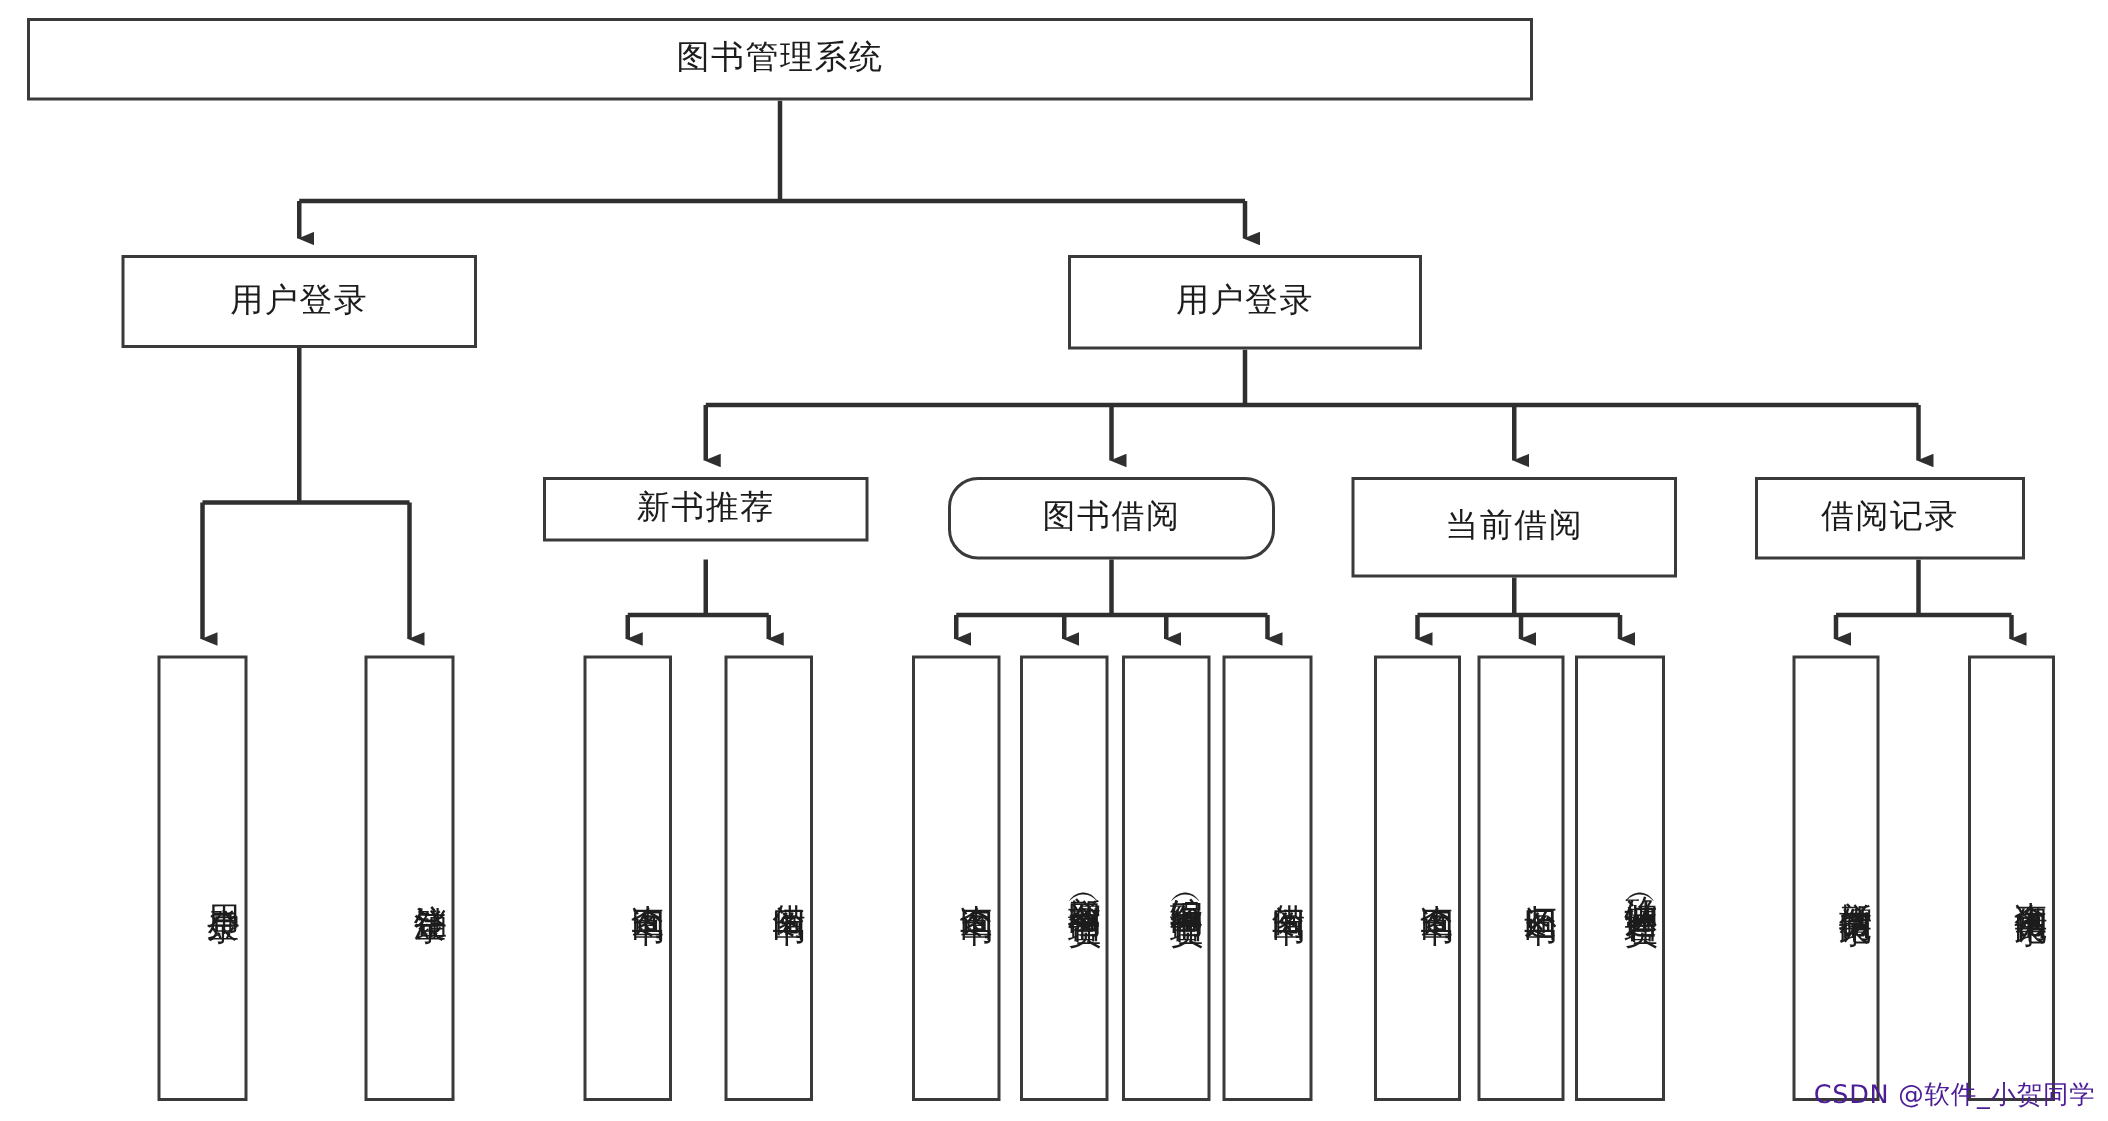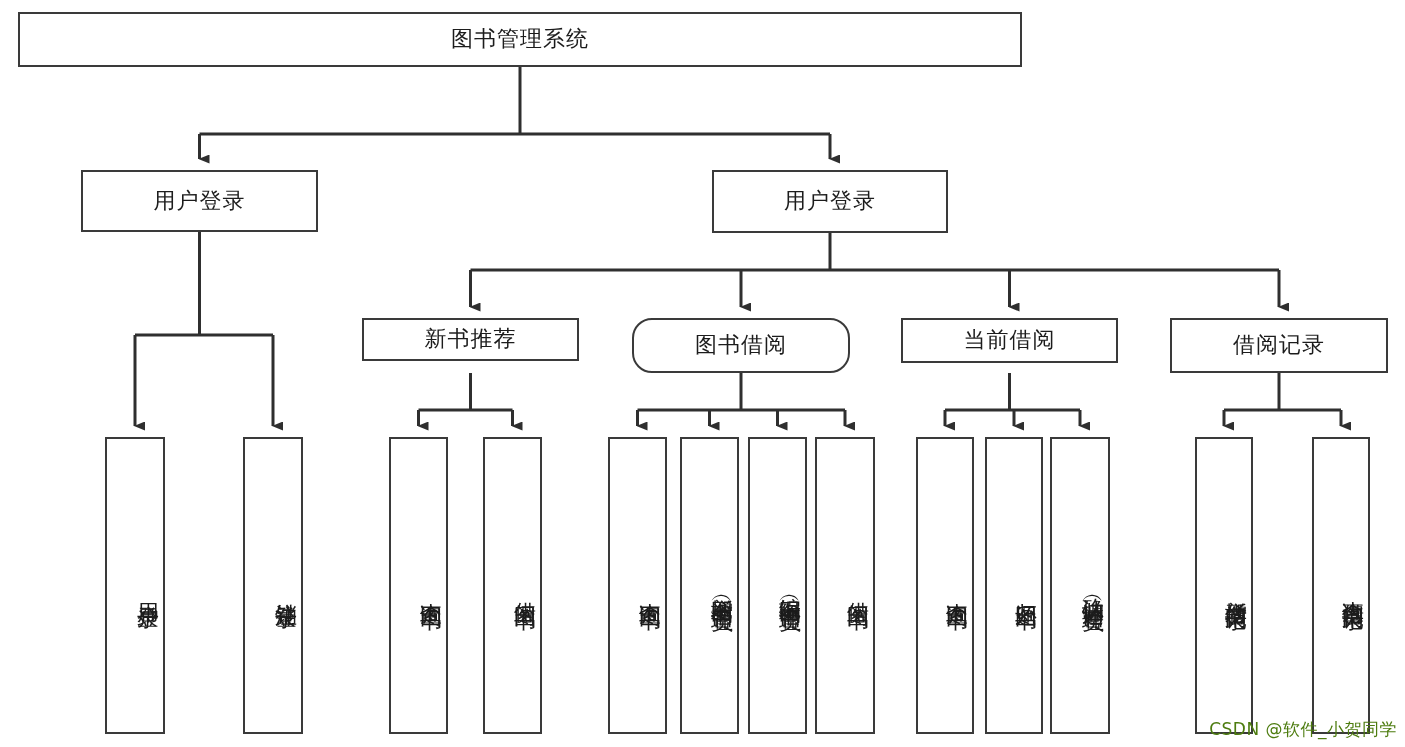--- a/index.html
+++ b/index.html
@@ -57,21 +57,21 @@
     white-space: nowrap;
   }
   .node-label {
     display: block;
   }
   #watermark {
     position: absolute;
     right: 8px;
     bottom: 6px;
     font-size: 17px;
-    color: #4d7c0f;
+    color: #4c1d95;
     letter-spacing: 0.5px;
     white-space: nowrap;
     user-select: none;
   }
 </style>
 </head>
 <body>
 
 <div id="diagram-canvas">
 
@@ -127,24 +127,24 @@
       </div>
       <div class="node horizontal" style="left: 712px; top: 170px; width: 236px; height: 63px;">
         <span class="node-label">用户登录</span>
       </div>
       <div class="node horizontal" style="left: 362px; top: 318px; width: 217px; height: 43px;">
         <span class="node-label">新书推荐</span>
       </div>
       <div class="node horizontal" style="left: 632px; top: 318px; width: 218px; height: 55px; border-radius: 20px;">
         <span class="node-label">图书借阅</span>
       </div>
-      <div class="node horizontal" style="left: 901px; top: 318px; width: 217px; height: 45px; text-align: center;">
+      <div class="node horizontal" style="left: 901px; top: 318px; width: 217px; height: 67px; text-align: center;">
         <span class="node-label">当前借阅</span>
       </div>
-      <div class="node horizontal" style="left: 1170px; top: 318px; width: 218px; height: 55px;">
+      <div class="node horizontal" style="left: 1170px; top: 318px; width: 180px; height: 55px;">
         <span class="node-label">借阅记录</span>
       </div>
       <div class="node vertical" style="left: 105px; top: 437px; width: 60px; height: 297px;">
         <span class="node-label">用户登录</span>
       </div>
       <div class="node vertical" style="left: 243px; top: 437px; width: 60px; height: 297px;">
         <span class="node-label">注销登录</span>
       </div>
       <div class="node vertical" style="left: 389px; top: 437px; width: 59px; height: 297px;">
         <span class="node-label">查询图书</span>

